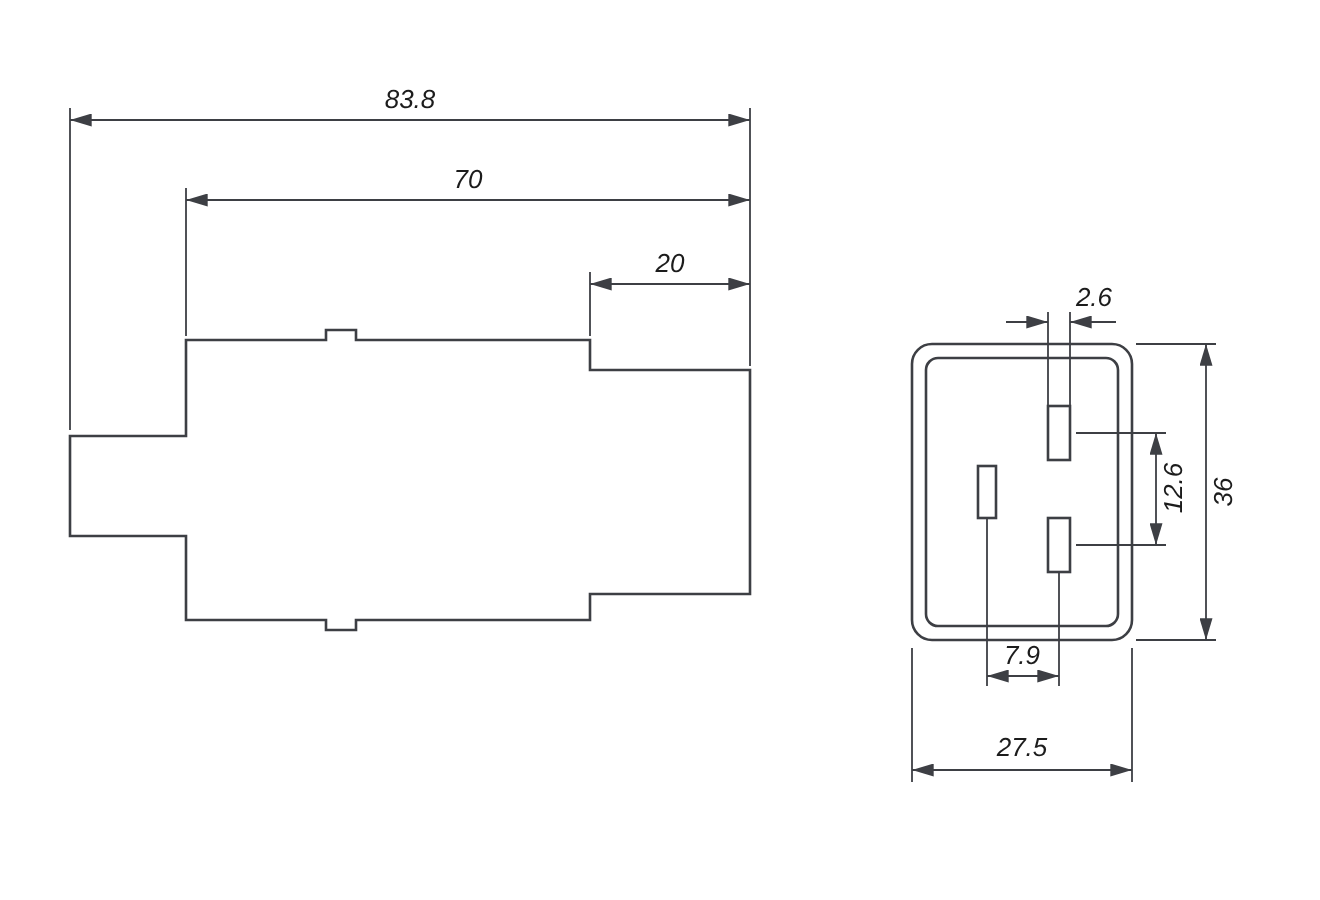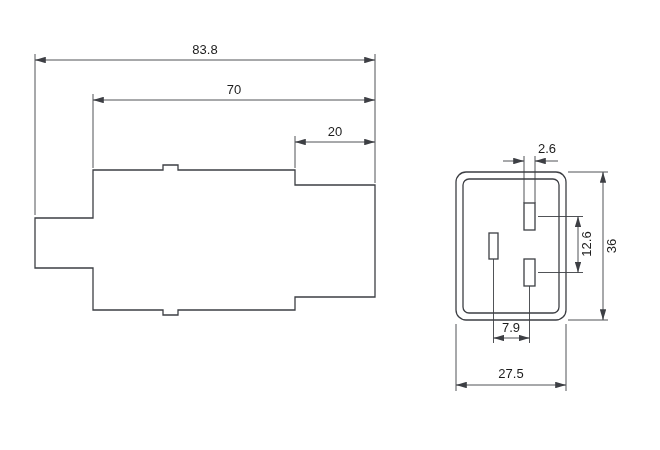--- a/index.html
+++ b/index.html
@@ -7,20 +7,21 @@
     padding: 0;
     background: #ffffff;
     font-family: "Liberation Sans", "DejaVu Sans", sans-serif;
   }
   .canvas {
     position: relative;
     width: 660px;
     height: 450px;
     background: #ffffff;
     overflow: hidden;
+    font-style: italic;
   }
   svg text {
     font-family: "Liberation Sans", "DejaVu Sans", sans-serif;
     font-size: 13px;
     fill: #1c1c1c;
   }
   svg .obj {
     stroke: #3d3f44;
     stroke-width: 1.3;
     fill: none;

